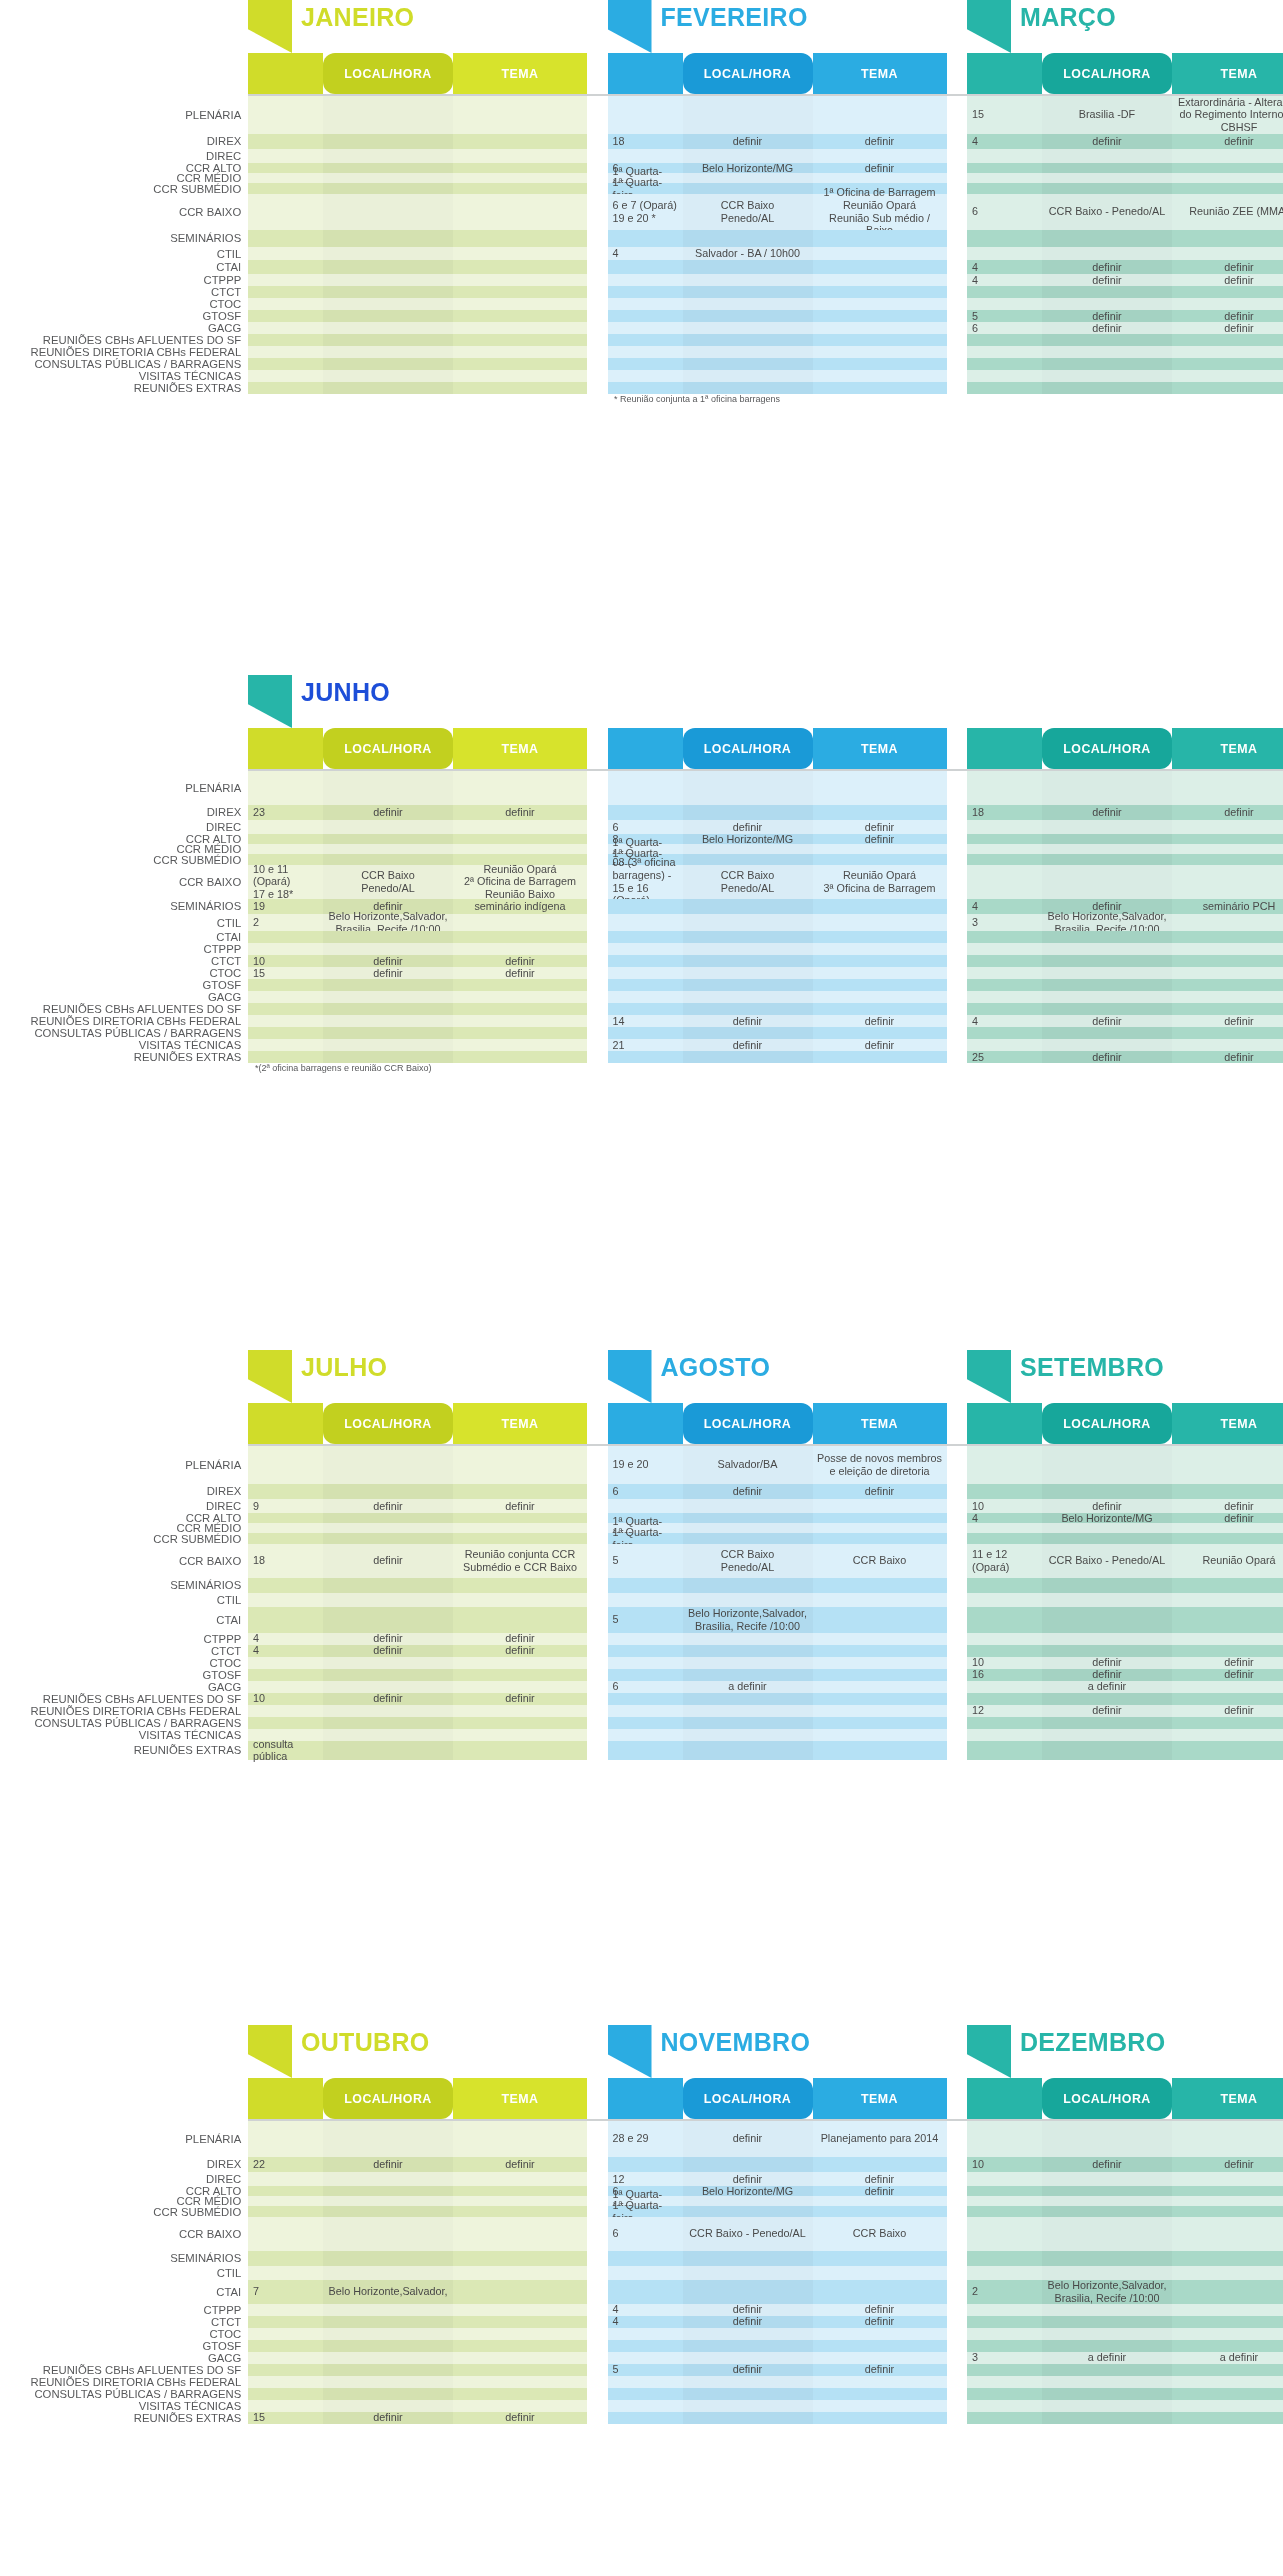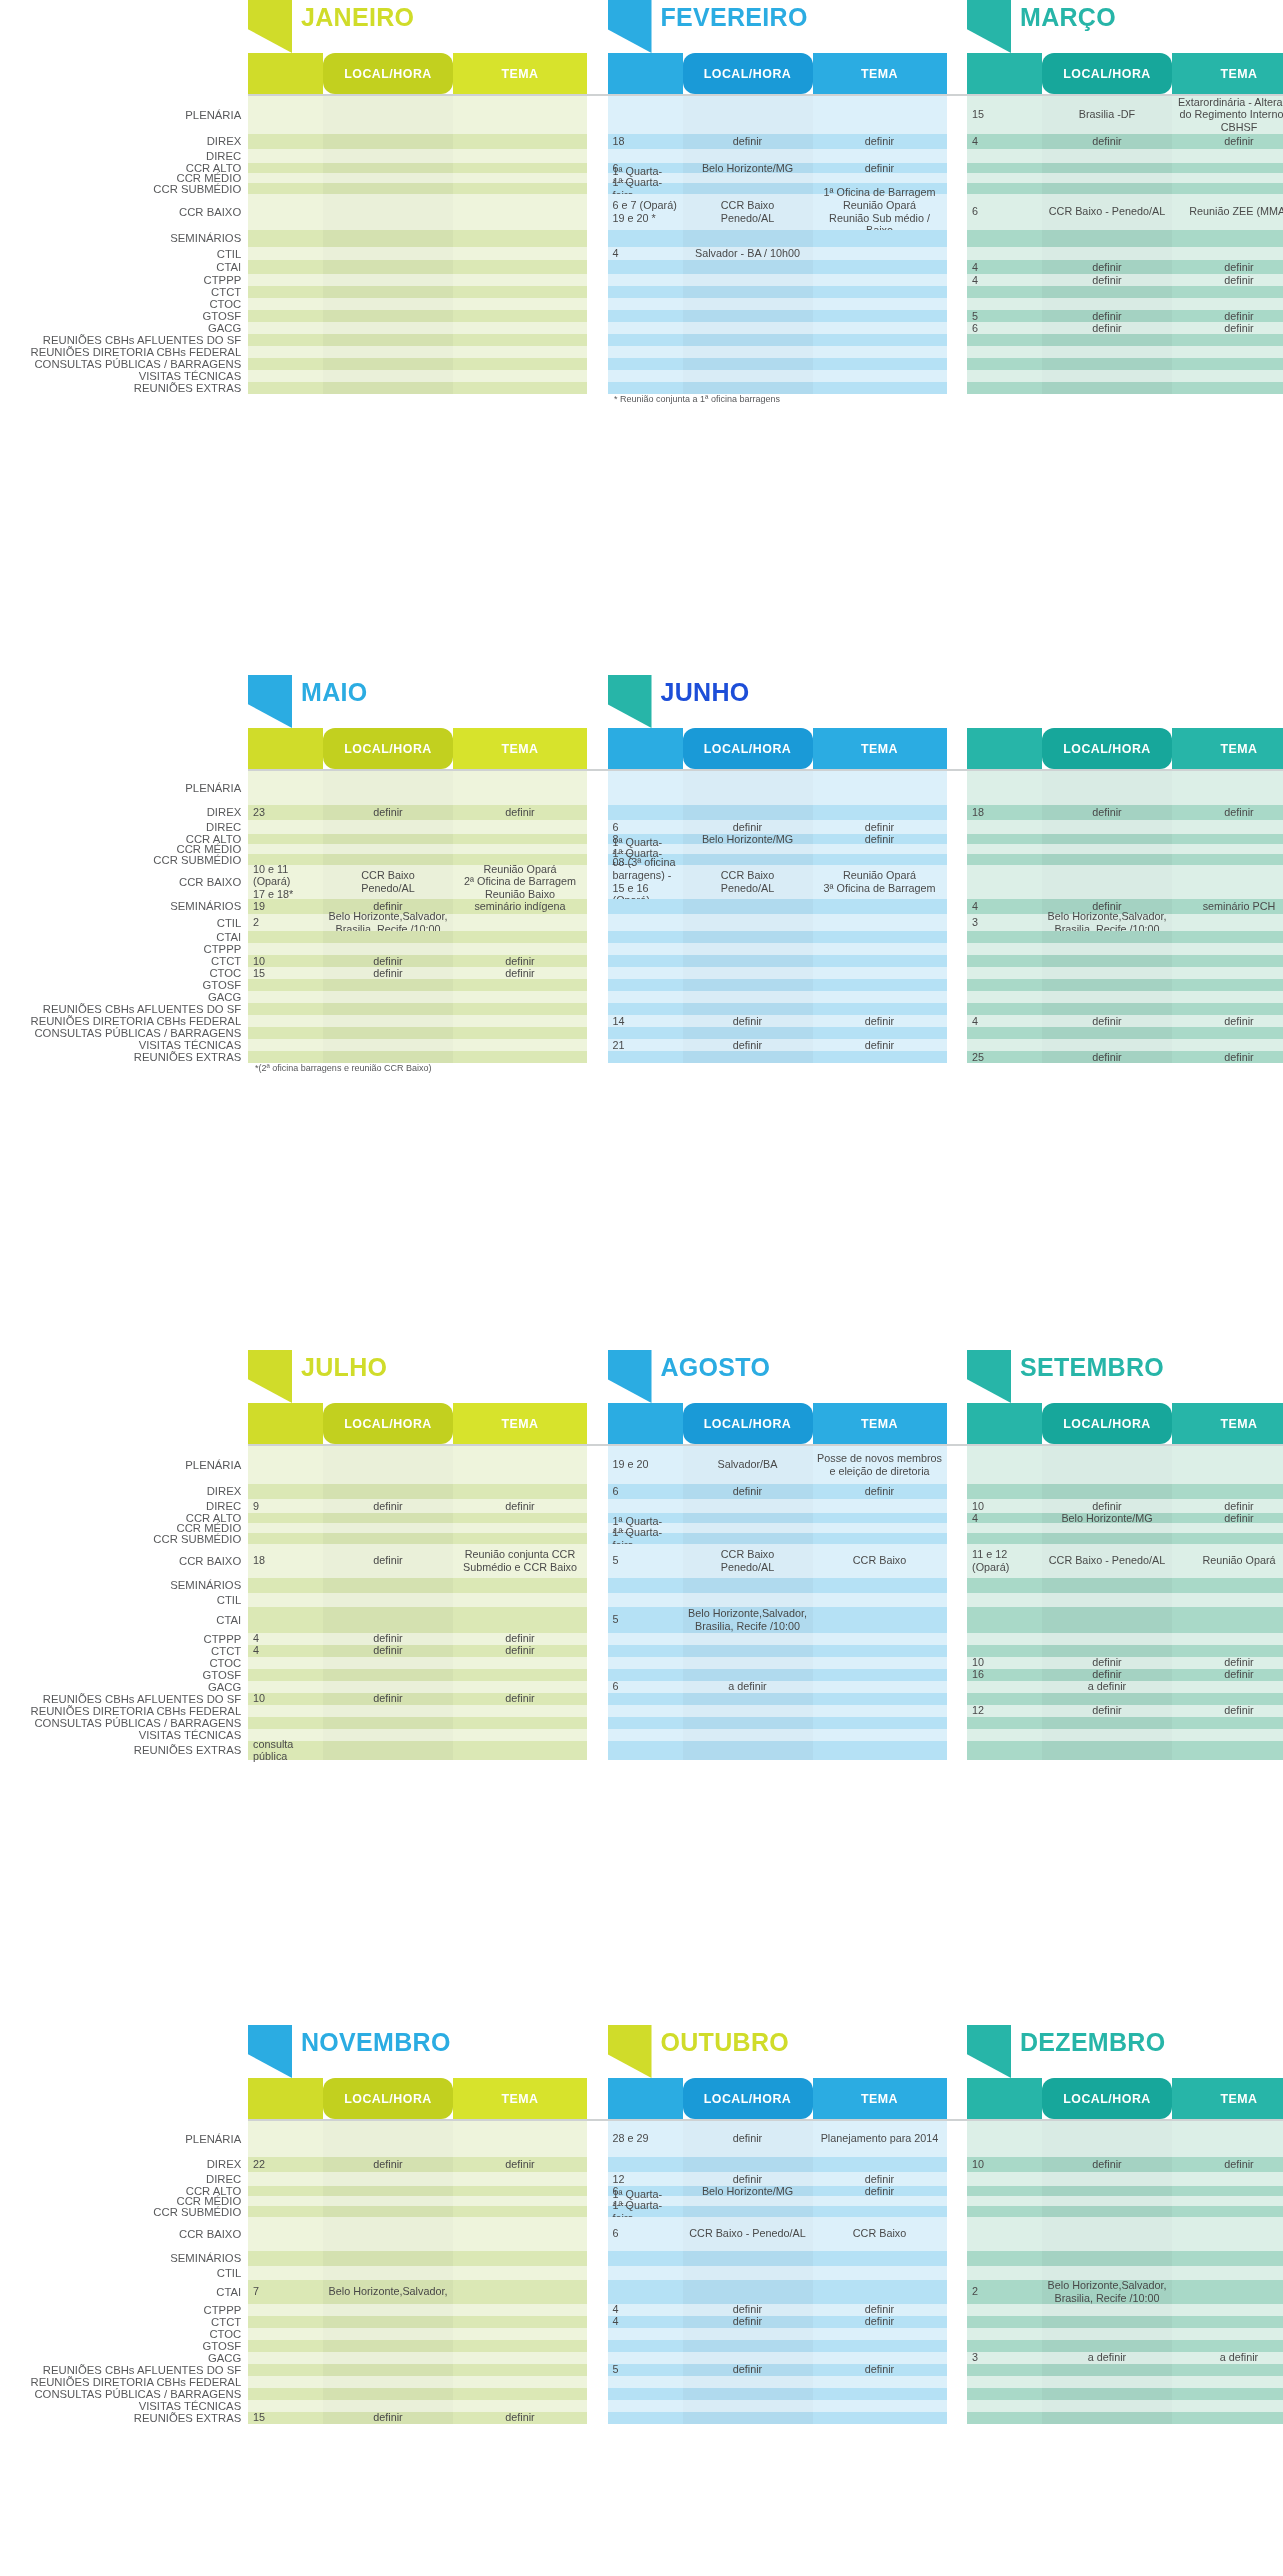--- a/index.html
+++ b/index.html
@@ -420,24 +420,20 @@
       </div>
       <div class="fn-wrap">
         <div style="width:614px;flex:0 0 614px"></div>
         <div class="footnote">* Reunião conjunta a 1ª oficina barragens</div>
       </div>
     </div>
     <div class="block" style="position: absolute; left: 0px; top: 675px;">
       <div class="hdr-row">
         <div class="hdr-spacer"></div>
         <div class="month-head">
-          <div class="flag" style="background:#2bace2;clip-path:polygon(0 0,100% 0,100% 100%,0 55%);"></div>
-          <div class="month-name" style="color:#2bace2">MAIO</div>
-        </div>
-        <div class="month-head">
           <div class="flag" style="background:#27b5a8;clip-path:polygon(0 0,100% 0,100% 100%,0 55%);"></div>
           <div class="month-name" style="color:#1d4ed8">JUNHO</div>
         </div>
       </div>
       <div class="colhdr">
         <div class="colhdr-spacer"></div>
         <div class="colhdr-group">
           <div class="colhdr-date" style="background:#d0dc2a"></div>
           <div class="colhdr-local" style="background:#c2d01f">LOCAL/HORA</div>
           <div class="colhdr-tema" style="background:#d7e32c">TEMA</div>
@@ -1152,26 +1148,26 @@
             <div class="c-local" style="background:#a9d9c8;filter:brightness(0.97)"></div>
             <div class="c-tema" style="background:#a9d9c8"></div>
           </div>
         </div>
       </div>
     </div>
     <div class="block" style="position: absolute; left: 0px; top: 2025px;">
       <div class="hdr-row">
         <div class="hdr-spacer"></div>
         <div class="month-head">
+          <div class="flag" style="background:#d0dc2a;clip-path:polygon(0 0,100% 0,100% 100%,0 55%);"></div>
+          <div class="month-name" style="color:#d0dc2a">OUTUBRO</div>
+        </div>
+        <div class="month-head">
           <div class="flag" style="background:#2bace2;clip-path:polygon(0 0,100% 0,100% 100%,0 55%);"></div>
           <div class="month-name" style="color:#2bace2">NOVEMBRO</div>
-        </div>
-        <div class="month-head">
-          <div class="flag" style="background:#d0dc2a;clip-path:polygon(0 0,100% 0,100% 100%,0 55%);"></div>
-          <div class="month-name" style="color:#d0dc2a">OUTUBRO</div>
         </div>
         <div class="month-head">
           <div class="flag" style="background:#27b5a8;clip-path:polygon(0 0,100% 0,100% 100%,0 55%);"></div>
           <div class="month-name" style="color:#27b5a8">DEZEMBRO</div>
         </div>
       </div>
       <div class="colhdr">
         <div class="colhdr-spacer"></div>
         <div class="colhdr-group">
           <div class="colhdr-date" style="background:#d0dc2a"></div>

